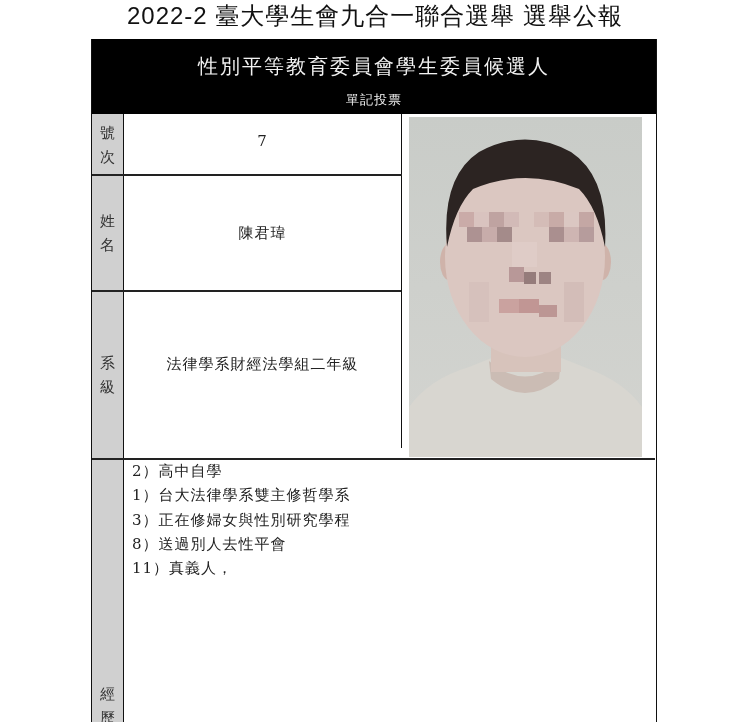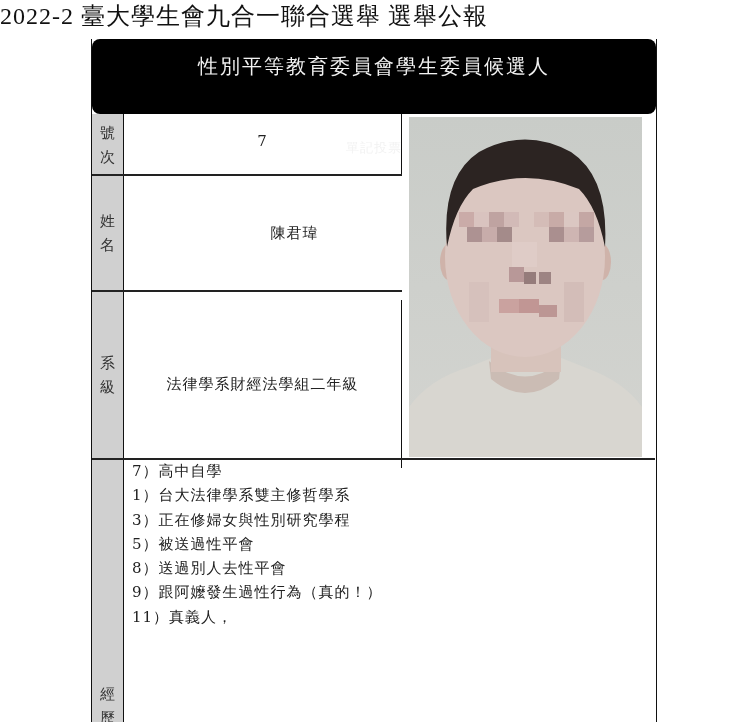--- a/index.html
+++ b/index.html
@@ -14,61 +14,60 @@
       position: relative;
       font-family: "DejaVu Serif", "Liberation Serif", serif;
       color: #1a1a1a;
     }
     .doc-title {
       position: absolute;
       left: 0;
       top: 0;
       width: 750px;
       height: 38px;
+      text-align: center;
       font-size: 24px;
       line-height: 32px;
       color: #111;
       letter-spacing: 1px;
-      font-family: Liberation Serif, serif;
+      font-family: Liberation Sans, sans-serif;
     }
     .sheet {
       position: absolute;
       left: 91px;
       top: 39px;
       width: 566px;
       height: 700px;
       border-left: 1.5px solid #111;
       border-right: 1.5px solid #111;
       box-sizing: border-box;
     }
     .banner {
       position: absolute;
       left: 0;
       top: 0;
       width: 100%;
       height: 75px;
       background: #000;
       color: #f2f2f2;
       text-align: center;
-      border-radius: 8px;
     }
     .banner-title {
       position: absolute;
       left: 0; right: 0;
       top: 14px;
       font-size: 20px;
       letter-spacing: 2px;
     }
     .banner-sub {
       position: absolute;
       left: 0; right: 0;
       top: 52px;
       font-size: 13px;
       letter-spacing: 1px;
-      margin-top: 48px;
     }
     .label-col {
       position: absolute;
       left: 0;
       width: 32px;
       background: #d0d0d0;
       border-right: 1.5px solid #111;
       box-sizing: border-box;
       display: flex;
       flex-direction: column;
@@ -147,30 +146,30 @@
   </div>
   <div class="value-cell" style="top:75px;height:61px;">
     <span style="margin-top:-8px;">7</span>
   </div>
   <div class="hline" style="left:0;top:135px;width:310px;"></div>
 
   <div class="label-col" style="top:136.5px;height:115.5px;">
     <span>姓</span>
     <span>名</span>
   </div>
-  <div class="value-cell" style="top:136.5px;height:115.5px;margin-left:32px;">
+  <div class="value-cell" style="top:136.5px;height:115.5px;">
     <span>陳君瑋</span>
   </div>
   <div class="hline" style="left:0;top:251px;width:310px;"></div>
 
   <div class="label-col" style="top:252.5px;height:167.5px;">
     <span>系</span>
     <span>級</span>
   </div>
-  <div class="value-cell" style="top:261px;height:168px;">
+  <div class="value-cell" style="top:241px;height:168px;">
     <span>法律學系財經法學組二年級</span>
   </div>
 
   <div class="photo-cell">
     <div class="photo">
       <svg width="233" height="340" viewBox="0 0 233 340">
         <defs>
           <linearGradient id="bg" x1="0" y1="0" x2="0" y2="1">
             <stop offset="0" stop-color="#c9ccc8"></stop>
             <stop offset="1" stop-color="#d3d4d0"></stop>
@@ -219,22 +218,20 @@
     </div>
   </div>
 
   <div class="hline" style="left:0;top:419px;width:563px;"></div>
 
   <div class="label-col" style="top:420.5px;height:290px;justify-content:flex-end;padding-bottom:20px;">
     <span>經</span>
     <span>歷</span>
   </div>
   <div class="experience">
-    <div class="exp-item">7）高中自學</div>
+    <div class="exp-item">2）高中自學</div>
     <div class="exp-item">1）台大法律學系雙主修哲學系</div>
     <div class="exp-item">3）正在修婦女與性別研究學程</div>
-    <div class="exp-item">5）被送過性平會</div>
     <div class="exp-item">8）送過別人去性平會</div>
-    <div class="exp-item">9）跟阿嬤發生過性行為（真的！）</div>
     <div class="exp-item">11）真義人，</div>
   </div>
 
 </div>
 
 </body></html>

